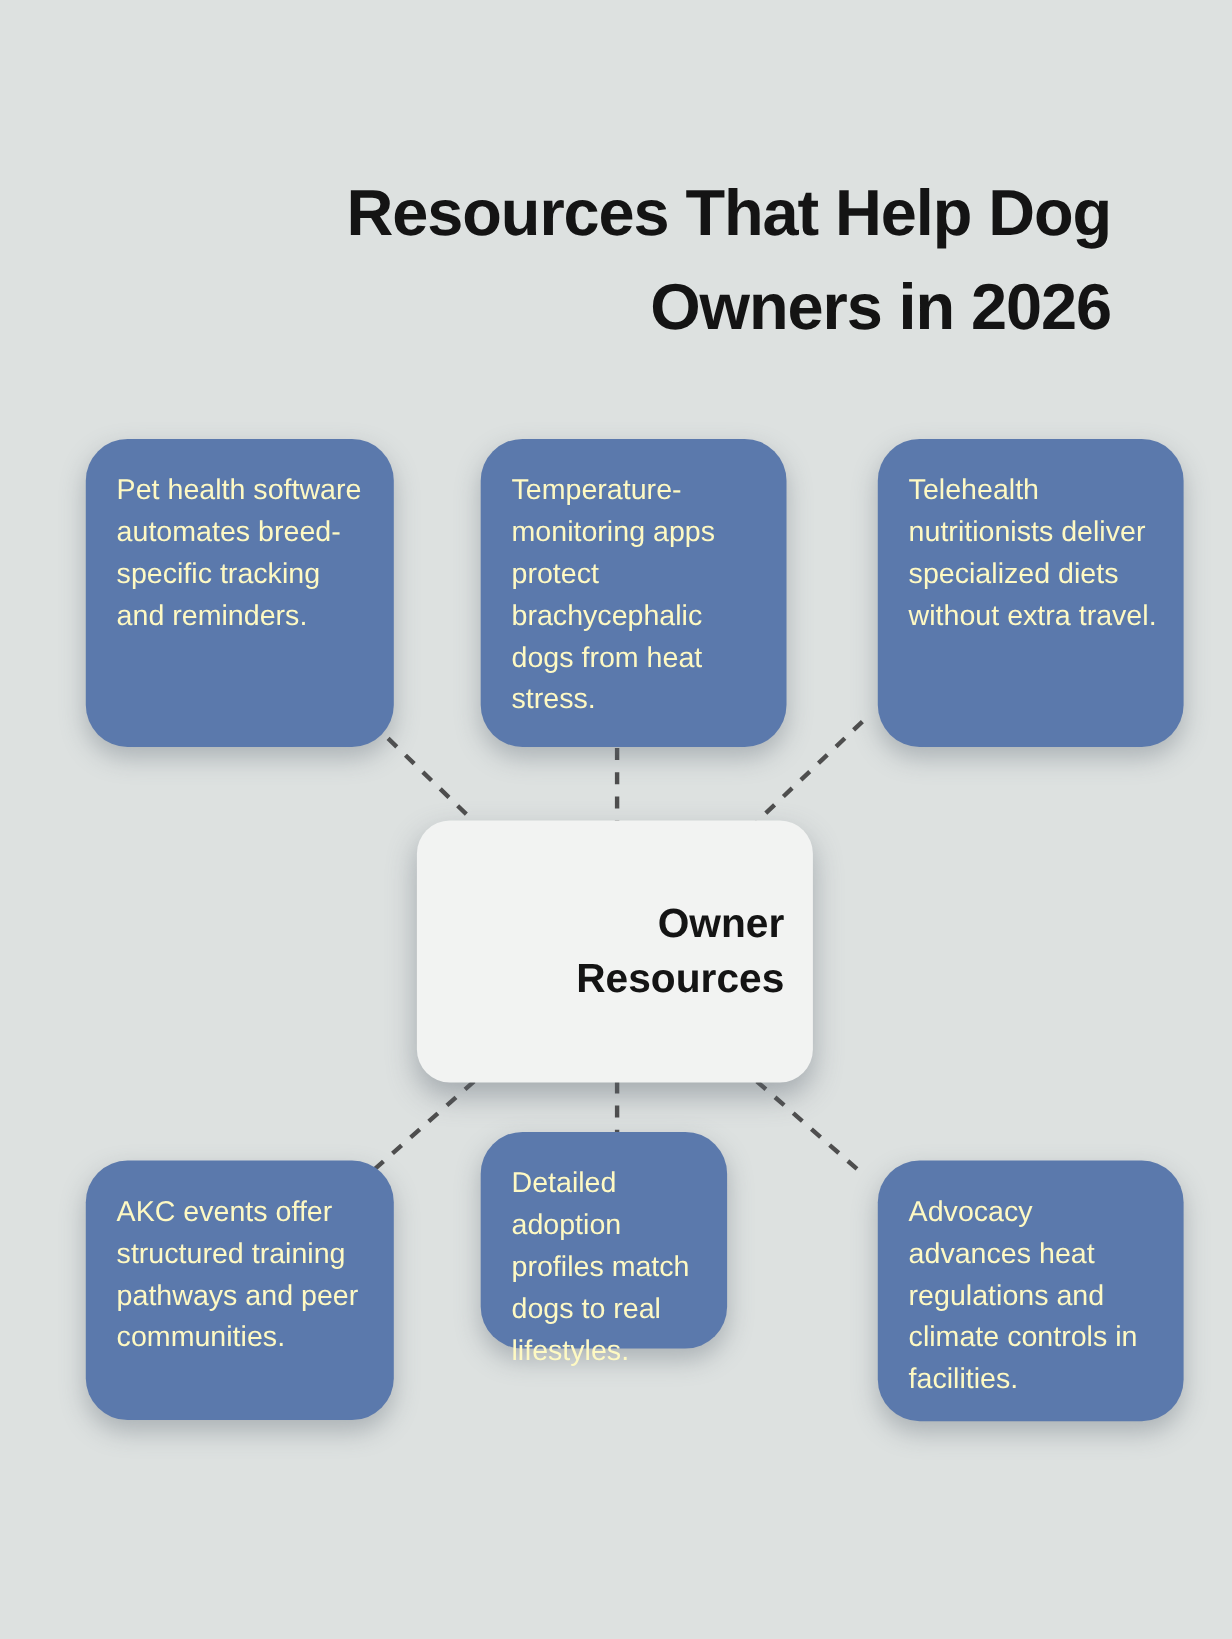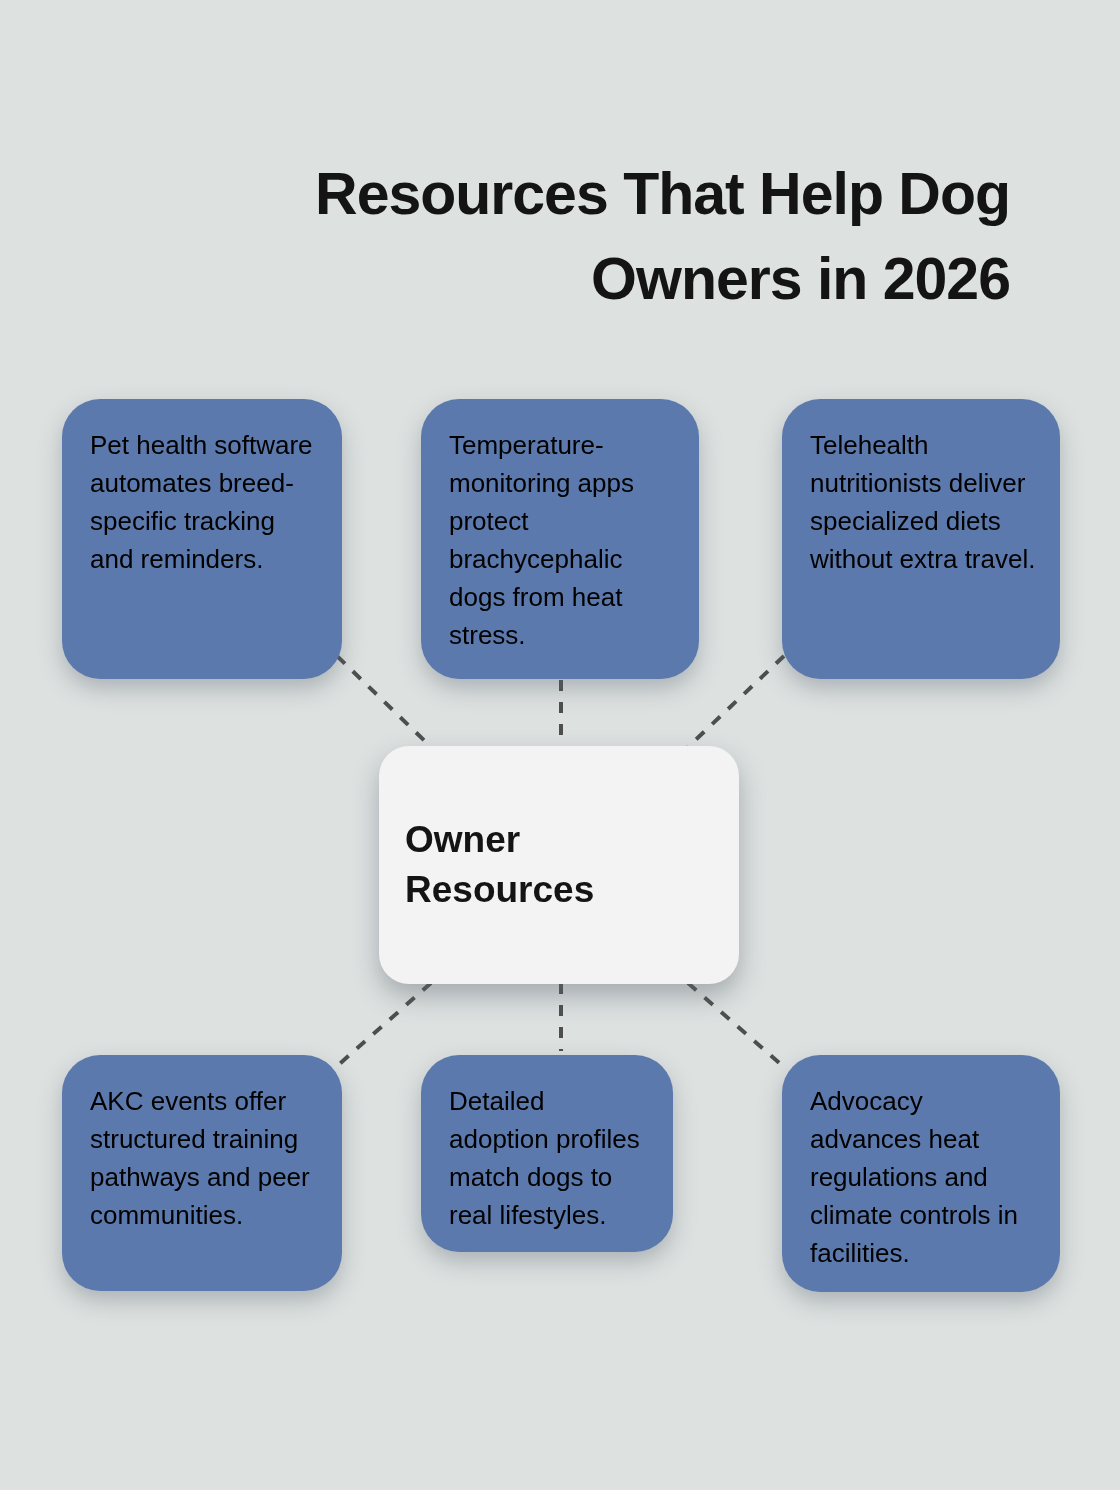--- a/index.html
+++ b/index.html
@@ -38,45 +38,46 @@
   .connectors line {
     stroke: #4e4e4e;
     stroke-width: 4;
     stroke-dasharray: 11 11;
   }
   .node {
     position: absolute;
     background: #5b79ac;
     border-radius: 38px;
     box-shadow: 0 10px 22px rgba(95, 105, 115, 0.38);
-    color: #000000;
+    color: #fef9c3;
     font-size: 26px;
     line-height: 38px;
     box-sizing: border-box;
     padding: 27px 22px 0 28px;
+    margin-left: 16px;
   }
   .box-tl { left: 62px;  top: 399px;  width: 280px; height: 280px; }
   .box-tm { left: 421px; top: 399px;  width: 278px; height: 280px; }
   .box-tr { left: 782px; top: 399px;  width: 278px; height: 280px; }
   .box-bl { left: 62px;  top: 1055px; width: 280px; height: 236px; }
-  .box-bm { left: 421px; top: 1055px; width: 252px; height: 197px; }
+  .box-bm { left: 421px; top: 1029px; width: 224px; height: 197px; }
   .box-br { left: 782px; top: 1055px; width: 278px; height: 237px; }
   .center-node {
     position: absolute;
     left: 379px;
     top: 746px;
     width: 360px;
     height: 238px;
     background: #f2f3f2;
     border-radius: 30px;
     box-shadow: 0 12px 26px rgba(95, 105, 115, 0.45);
     display: flex;
     align-items: center;
     justify-content: center;
-    text-align: left;
+    text-align: right;
     box-sizing: border-box;
     padding: 0 26px;
   }
   .center-label {
     font-size: 37px;
     line-height: 50px;
     font-weight: 700;
     color: #141414;
   }
 </style>

